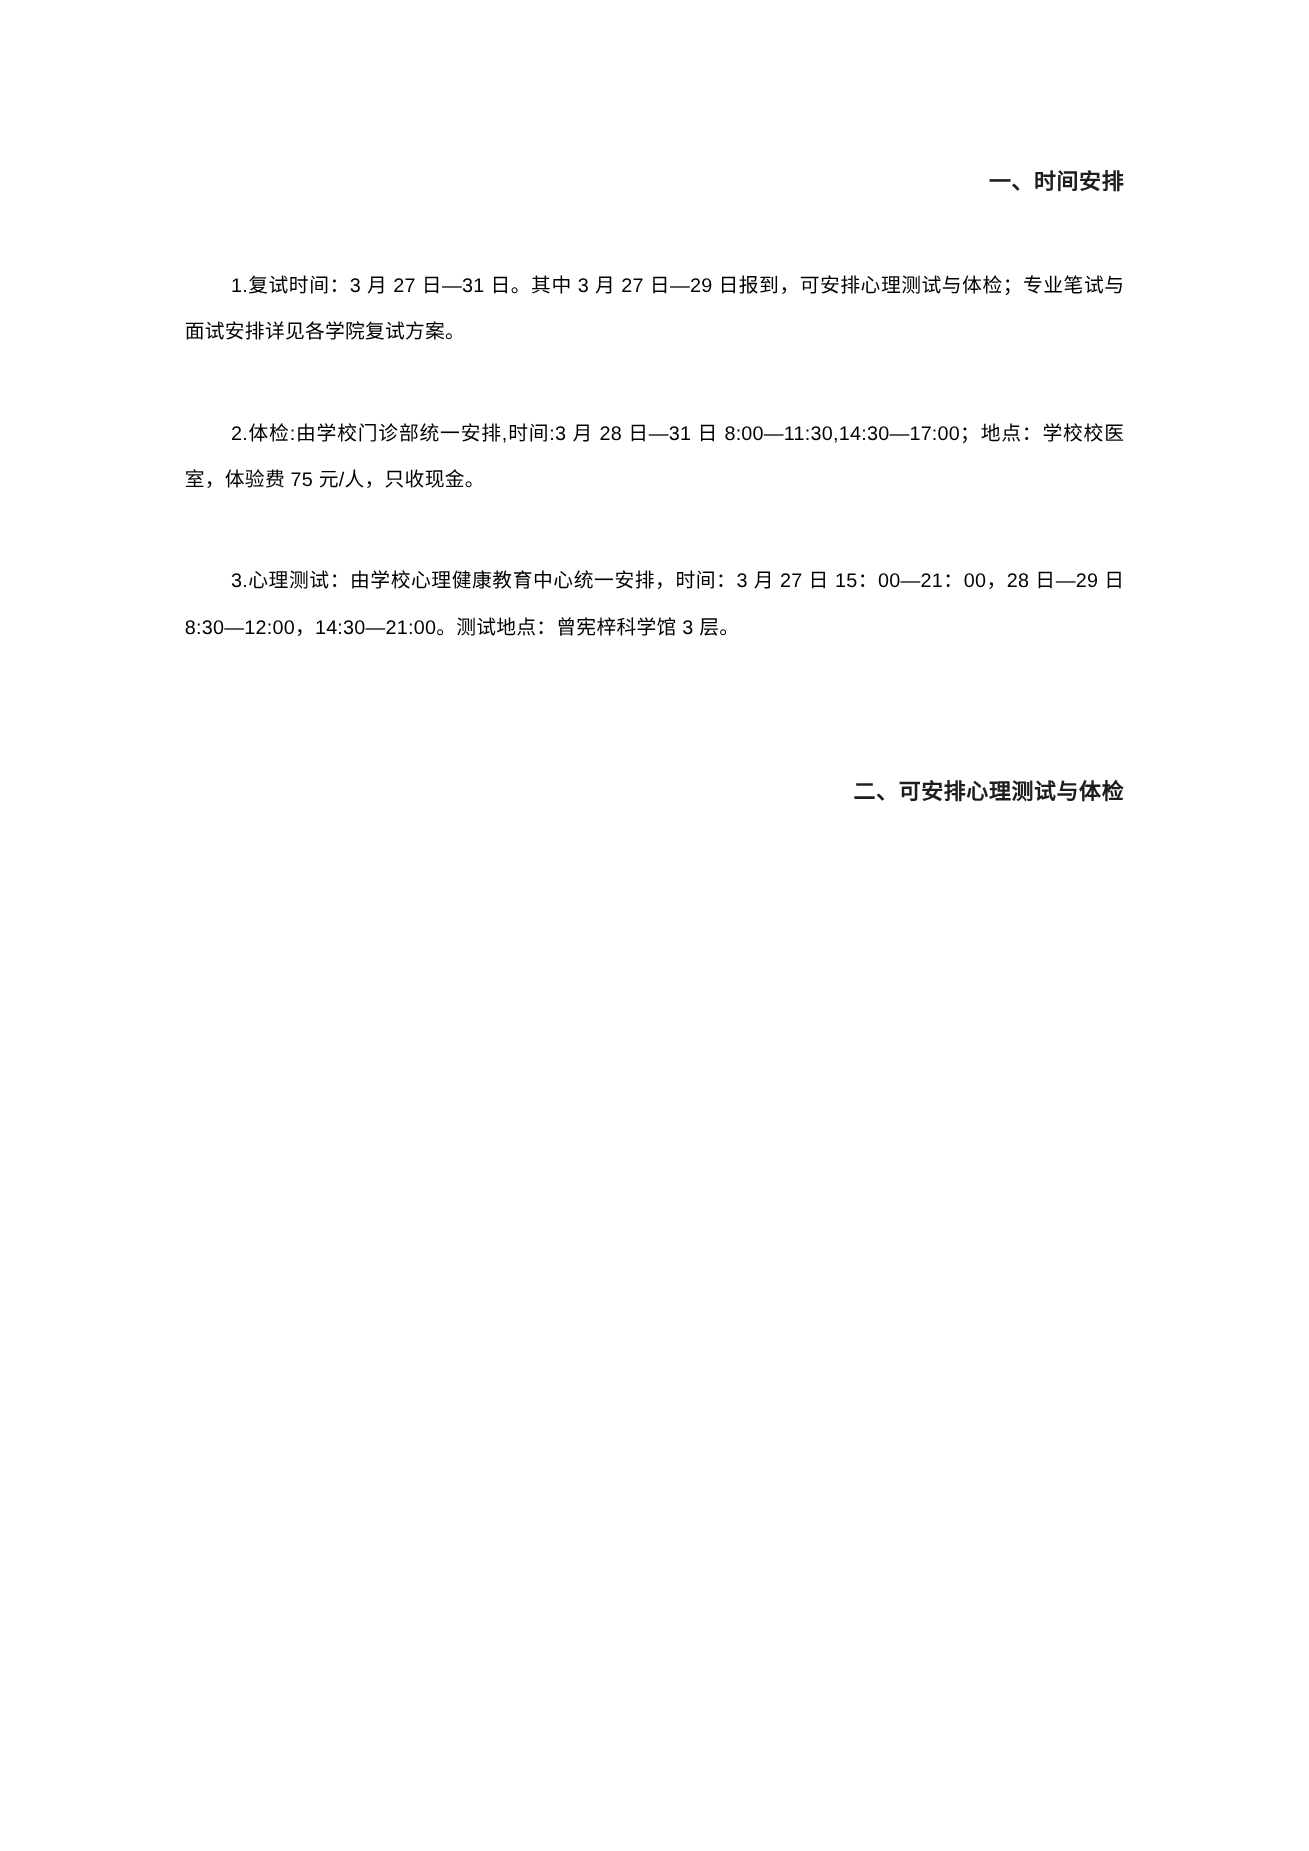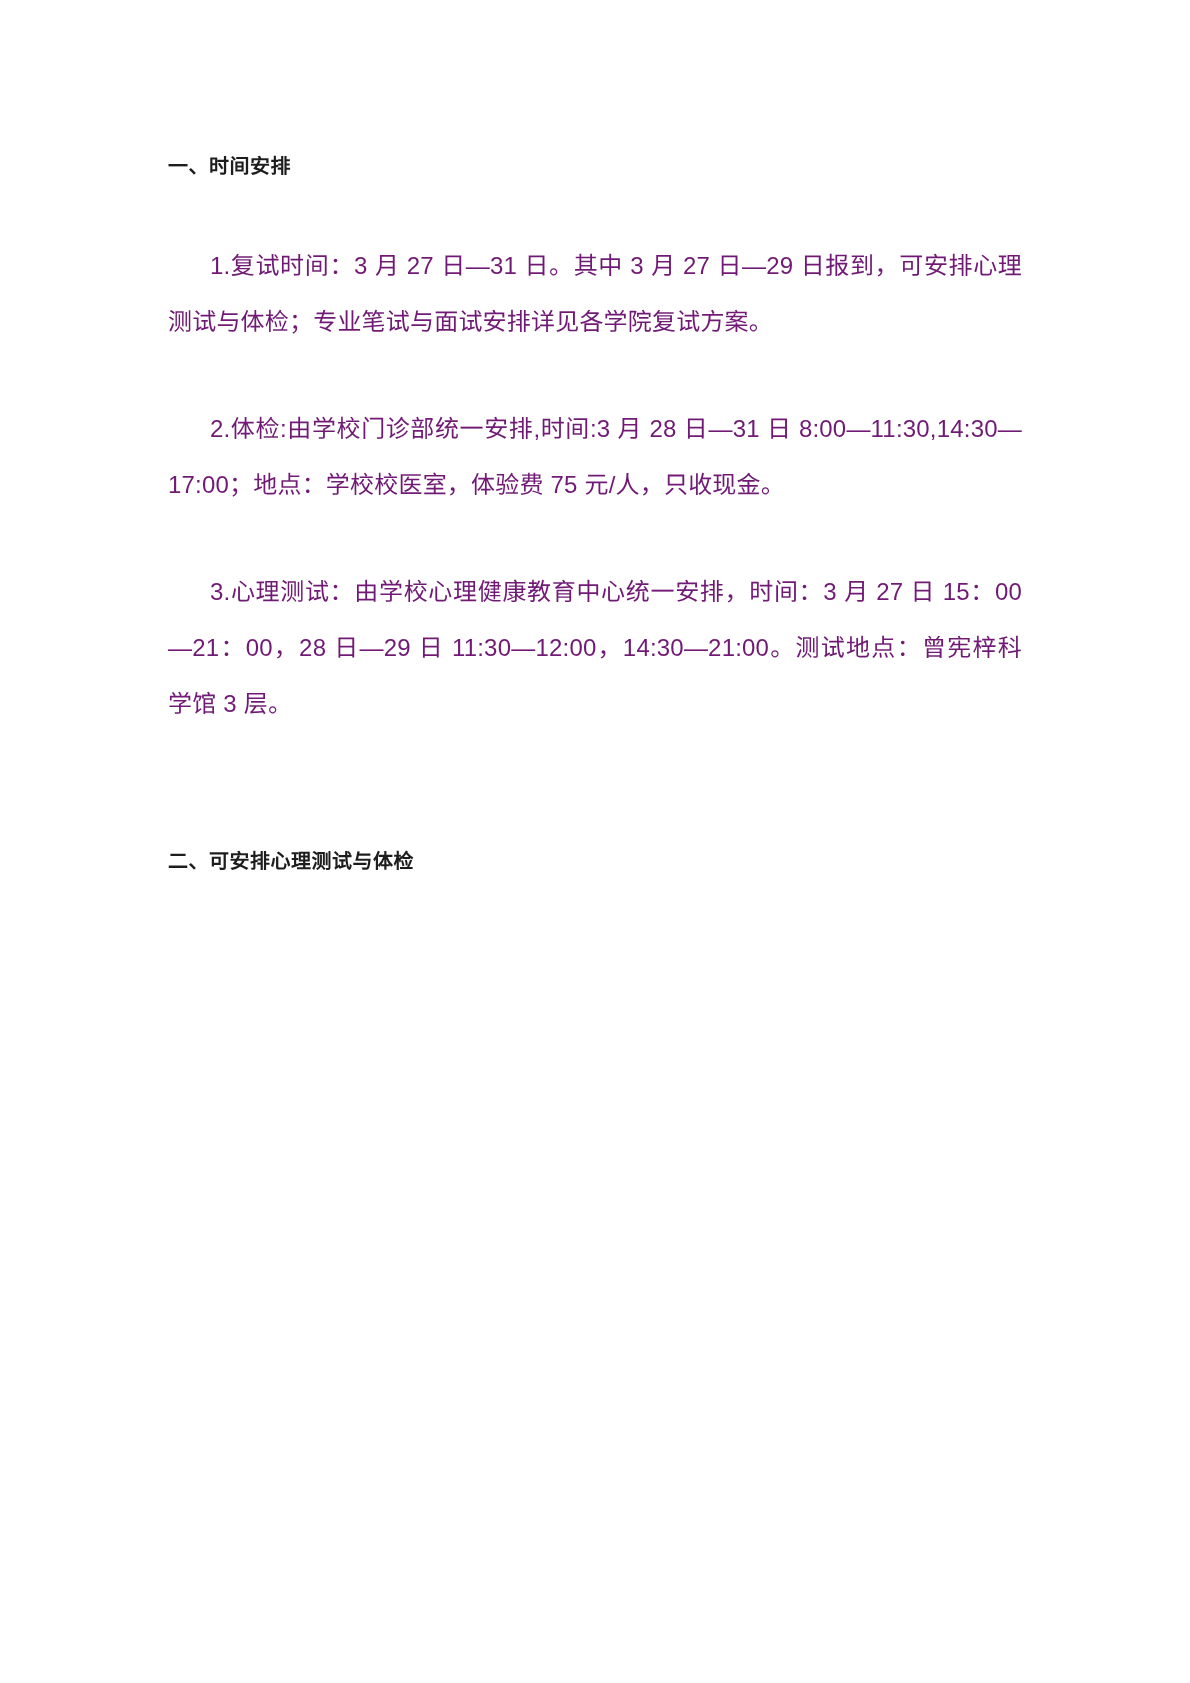--- a/index.html
+++ b/index.html
@@ -25,25 +25,26 @@
     width: 854px;
   }
   .section-heading {
     font-size: 20px;
     font-weight: bold;
     color: #1d1d1d;
     letter-spacing: 0.5px;
     margin: 0 0 0 0;
     padding: 0;
     line-height: 1.6;
+    text-align: right;
   }
   .para {
-    font-size: 24px;
+    font-size: 18px;
     line-height: 2.35;
-    color: #701a75;
+    color: #000000;
     margin: 0;
     padding: 0;
     text-align: justify;
     text-justify: inter-ideograph;
     letter-spacing: 0.2px;
   }
   .indent2 {
     text-indent: 42px;
   }
   .gap-after-heading { height: 56px; }
@@ -59,21 +60,21 @@
 
     <h2 class="section-heading">一、时间安排</h2>
     <div class="gap-after-heading"></div>
 
     <p class="para indent2">1.复试时间：3 月 27 日—31 日。其中 3 月 27 日—29 日报到，可安排心理测试与体检；专业笔试与面试安排详见各学院复试方案。</p>
     <div class="gap-para"></div>
 
     <p class="para indent2">2.体检:由学校门诊部统一安排,时间:3 月 28 日—31 日 8:00—11:30,14:30—17:00；地点：学校校医室，体验费 75 元/人，只收现金。</p>
     <div class="gap-para"></div>
 
-    <p class="para indent2">3.心理测试：由学校心理健康教育中心统一安排，时间：3 月 27 日 15：00—21：00，28 日—29 日 11:30—12:00，14:30—21:00。测试地点：曾宪梓科学馆 3 层。</p>
+    <p class="para indent2">3.心理测试：由学校心理健康教育中心统一安排，时间：3 月 27 日 15：00—21：00，28 日—29 日 8:30—12:00，14:30—21:00。测试地点：曾宪梓科学馆 3 层。</p>
     <div class="gap-para"></div>
 
     <div class="gap-section"></div>
 
     <h2 class="section-heading">二、可安排心理测试与体检</h2>
     <div class="gap-heading2"></div>
 
     <div class="gap-para"></div>
 
 

